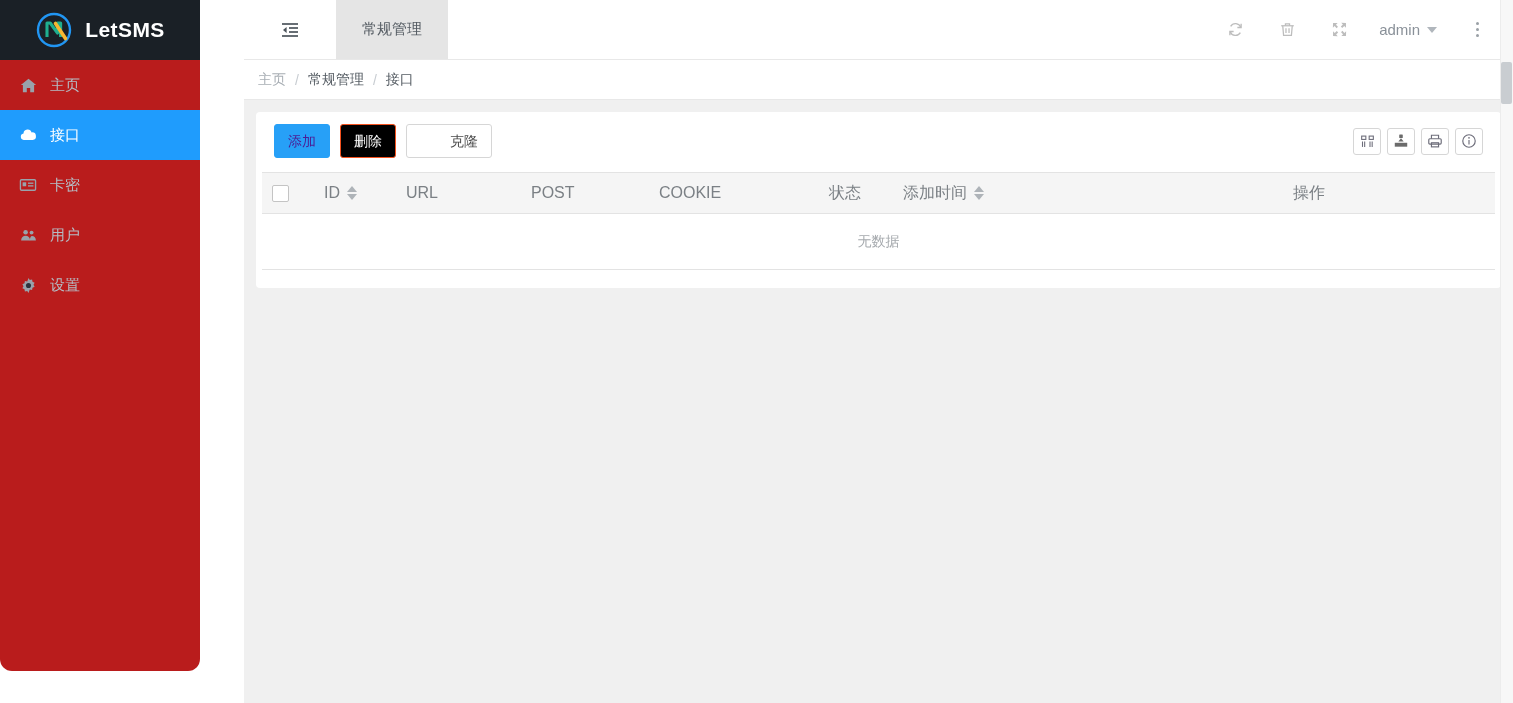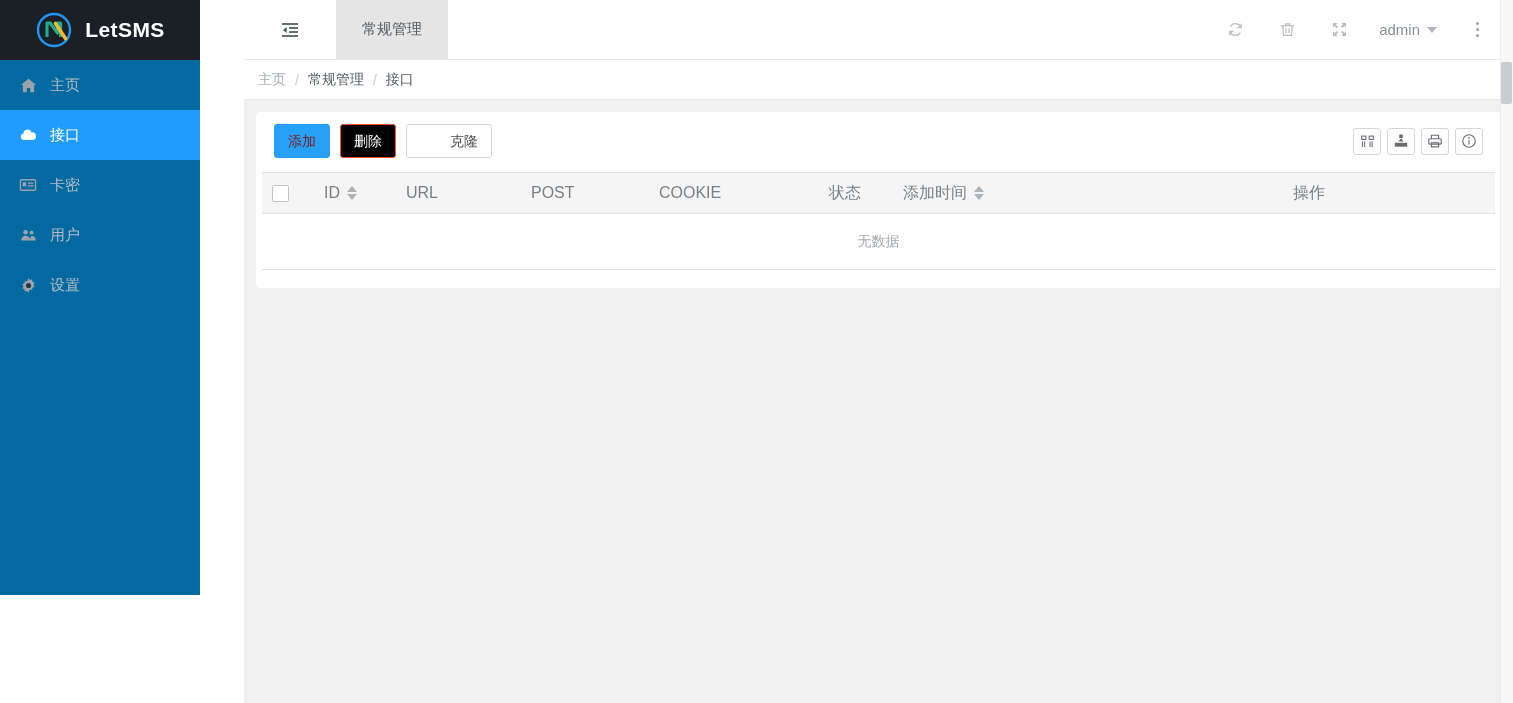--- a/index.html
+++ b/index.html
@@ -6,24 +6,24 @@
   html, body {
     width: 1513px; height: 703px;
     font-family: "Liberation Sans", sans-serif;
     background: #ffffff;
     overflow: hidden;
   }
   .app { display: flex; width: 1513px; height: 703px; position: relative; }
 
   
   .sidebar {
-    width: 200px; height: 595px;
-    background: #0369a1;
+    width: 200px; height: 671px;
+    background: #b91c1c;
     flex: 0 0 200px;
-    display: flex; flex-direction: column;
+    display: flex; flex-direction: column; border-radius: 12px;
   }
   .logo-area {
     height: 60px; background: #1a2026;
     display: flex; align-items: center; justify-content: center; gap: 12px;
   }
   .logo-mark { width: 38px; height: 38px; position: relative; flex: 0 0 38px; }
   .logo-text {
     color: #ffffff; font-size: 21px; font-weight: bold; letter-spacing: .4px;
   }
   .nav { padding-top: 0; }
@@ -98,21 +98,21 @@
     background: #ffffff; border-radius: 4px;
     padding: 12px 6px 18px 6px;
   }
   .toolbar {
     display: flex; align-items: center; padding: 0 12px 14px 12px;
   }
   .btn {
     font-size: 14px; border-radius: 3px; padding: 6px 13px;
     cursor: pointer; border: 1px solid transparent; line-height: 1.45;
   }
-  .btn-primary { background: #27a0f7; color: #7f1d1d; border-color: #27a0f7; }
+  .btn-primary { background: #27a0f7; color: #4c1d95; border-color: #27a0f7; }
   .btn-danger  { background: #000000; color: #fff; border-color: #f4511e; margin-left: 10px; }
   .btn-default { background: #fff; color: #4a4a4a; border-color: #d6d6d6; margin-left: 10px; padding-left: 43px; }
   .toolbar-right { margin-left: auto; display: flex; gap: 6px; }
   .icon-btn {
     width: 28px; height: 27px; border: 1px solid #d6d6d6; border-radius: 3px;
     background: #fff; display: flex; align-items: center; justify-content: center;
     cursor: pointer; color: #777;
   }
 
   

